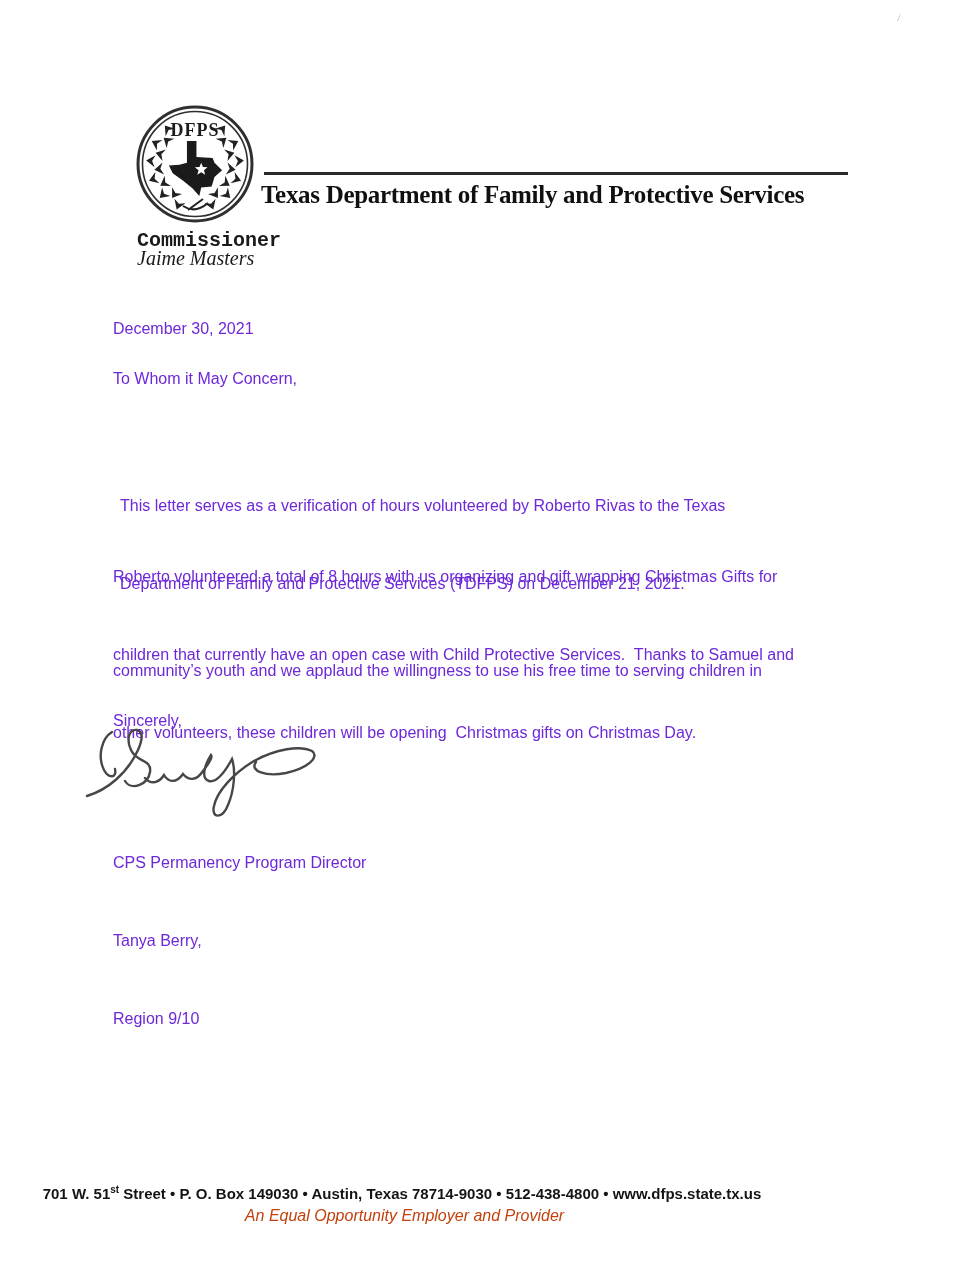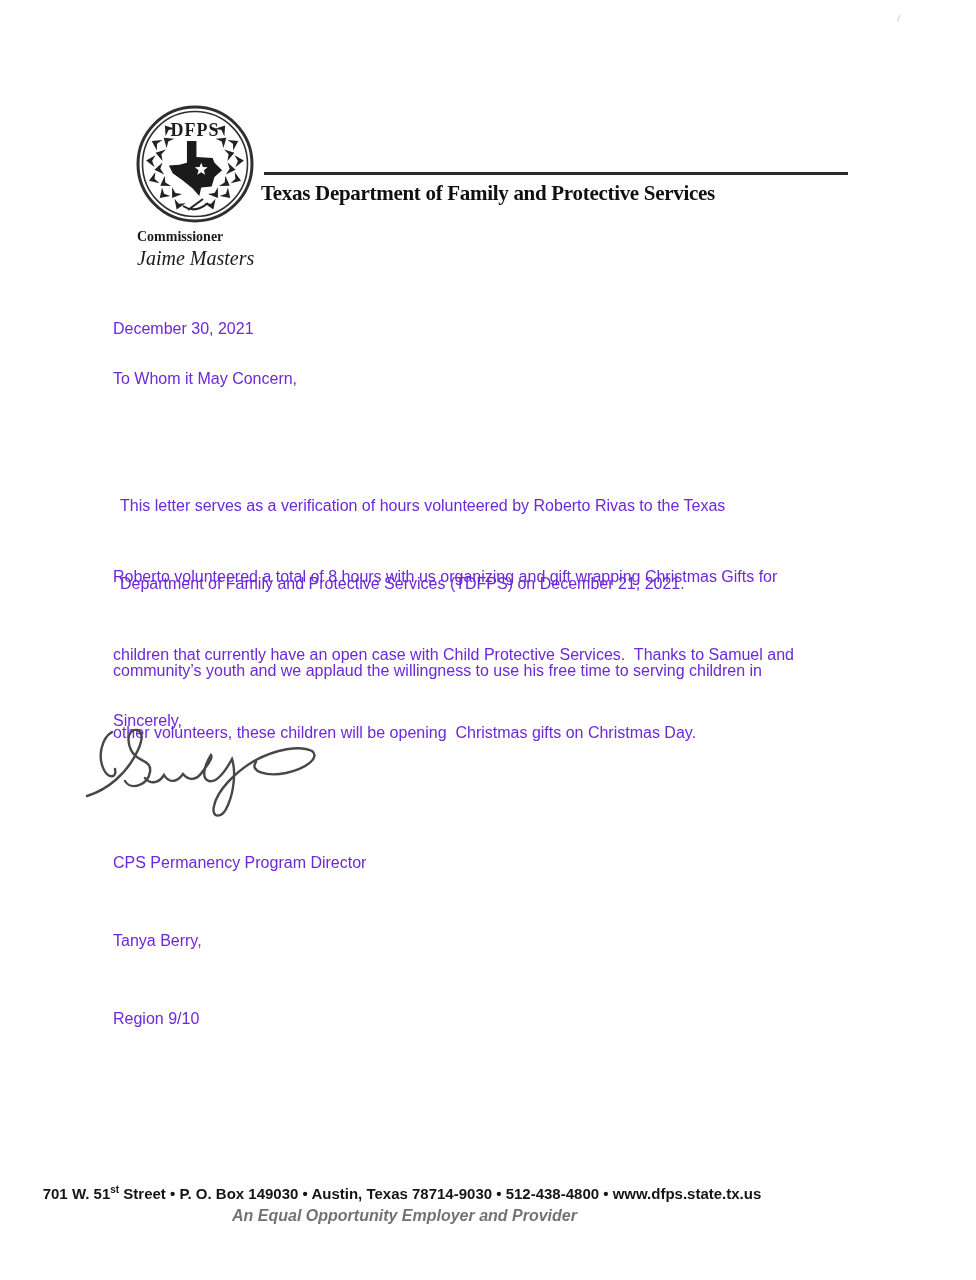--- a/index.html
+++ b/index.html
@@ -10,54 +10,54 @@
     margin:0 auto;
     overflow:hidden;
     font-family:"Liberation Sans",sans-serif;
     color:#1f1f1f;
   }
   .abs{position:absolute;}
   
   .logo{left:133px;top:102px;width:124px;height:124px;}
   .commissioner-label{
     left:137px;top:229px;
-    font-family:Liberation Serif, serif;
-    font-weight:bold;font-size:14px;color:#1a1a1a;
+    font-family:Liberation Mono, monospace;
+    font-weight:bold;font-size:20px;color:#1a1a1a;
   }
   .commissioner-name{
     left:137px;top:247px;
     font-family:"Liberation Serif",serif;
     font-style:italic;font-size:20px;color:#1a1a1a;
   }
   .header-rule{left:264px;top:172px;width:584px;height:2.5px;background:#2a2a2a;}
   .org-title{
     left:261px;top:181px;margin:0;
     font-family:"Liberation Serif",serif;
-    font-weight:bold;font-size:21px;letter-spacing:-0.3px;
+    font-weight:bold;font-size:25px;letter-spacing:-0.3px;
     color:#101010;white-space:pre;
   }
   
   .bodytext{font-size:16px;line-height:26px;white-space:pre;color:#6d28d9;}
   .date{left:113px;top:316px;}
   .salutation{left:113px;top:366px;}
   .para1{left:113px;top:441px;margin-left:7px;}
   .para2{left:113px;top:512px;}
   .para3{left:113px;top:606px;}
   .closing{left:113px;top:708px;}
   .signature{left:85px;top:710px;width:250px;height:120px;}
   .signer{left:113px;top:798px;}
   
   .footer-line1{
     left:0;top:1184px;width:804px;text-align:center;
     font-weight:bold;font-size:15px;color:#141414;white-space:pre;
   }
   .footer-line1 sup{font-size:10px;}
   .footer-line2{
     left:0;top:1207px;width:809px;text-align:center;
-    font-weight:bold;font-style:italic;font-size:16px;color:#737373;
+    font-weight:normal;font-style:italic;font-size:16px;color:#c2410c;
   }
   .artifact{left:898px;top:12px;color:#b9b9b9;font-size:11px;transform:rotate(18deg);}
 </style>
 </head>
 <body>
 
 <div class="page">
 
   <svg class="abs logo" viewBox="0 0 124 124" aria-hidden="true">
     <defs>

